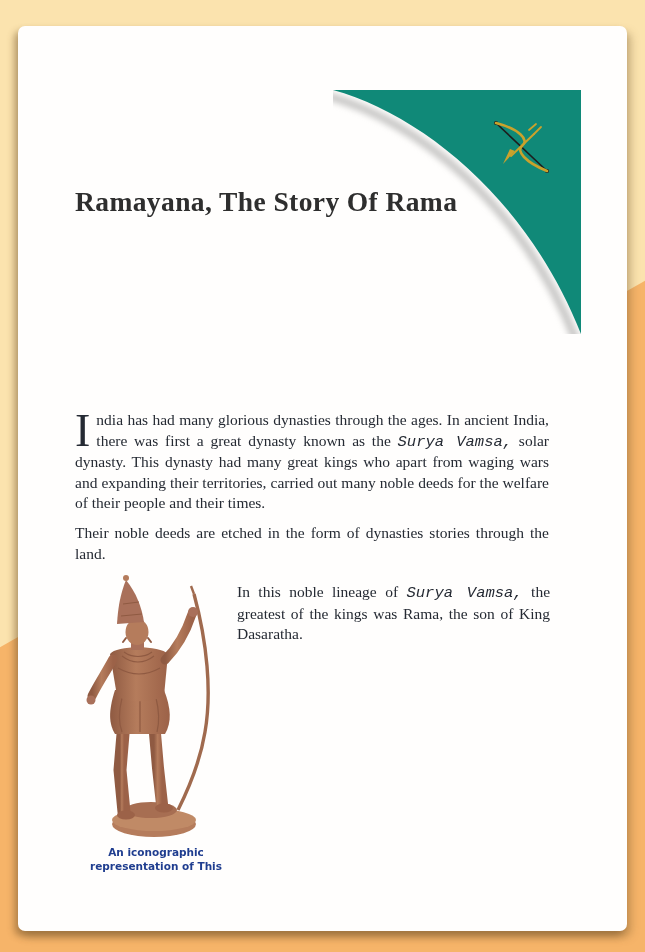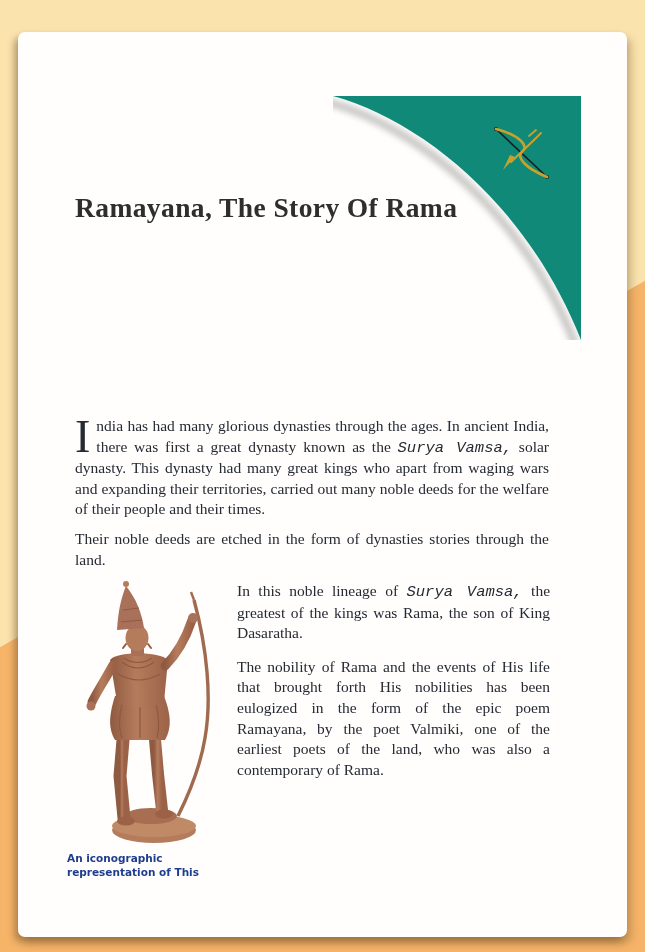--- a/index.html
+++ b/index.html
@@ -1,35 +1,35 @@
 <!DOCTYPE html>
 <html><head>
 <meta charset="utf-8">
 <style>
   html,body{margin:0;padding:0;background:#fbe3ae;}
   .canvas{position:relative;width:645px;height:952px;overflow:hidden;
           background:#fbe3ae;font-family:"Liberation Serif",serif;}
   .bg-orange{position:absolute;inset:0;background:#f6b469;
              clip-path:polygon(0 68%,100% 29.5%,100% 100%,0 100%);}
-  .sheet{position:absolute;left:18px;top:32px;width:609px;height:905px;
+  .sheet{position:absolute;left:18px;top:26px;width:609px;height:905px;
          background:#fffefd;border-radius:7px;
          box-shadow:-4px 5px 7px rgba(110,80,40,.45),4px 6px 8px rgba(110,80,40,.35);}
   .teal-corner{position:absolute;left:315px;top:64px;width:248px;height:244px;}
   .page-title{position:absolute;left:57px;top:142px;width:480px;
               font-size:27.5px;color:#2e2e2e;letter-spacing:.4px;white-space:nowrap;}
   .bodytext{font-size:15.5px;line-height:20.6px;color:#252a33;text-align:justify;}
   .bodytext p{margin:0 0 9px 0;}
   .flow-top{position:absolute;left:57px;top:384px;width:474px;}
   .dropcap{float:left;font-size:46px;line-height:37px;padding:2px 6px 0 0;color:#252a33;}
-  .figure{position:absolute;left:49px;top:546px;width:178px;}
+  .figure{position:absolute;left:49px;top:546px;width:178px;text-align:center;}
   .figure svg{display:block;margin:0 auto;}
   .caption{margin-top:3px;font-family:"DejaVu Sans",sans-serif;font-weight:bold;
            font-size:10.5px;line-height:14px;color:#1f3d8f;}
   .col-right{position:absolute;left:219px;top:548px;width:313px;}
-  .col-right p{margin:1px 0 13px 0;}
+  .col-right p{margin:8px 0 13px 0;}
   em{font-style:italic;font-family:Liberation Mono, monospace;}
 </style>
 </head>
 <body>
 
 <div class="canvas">
   <div class="bg-orange"></div>
 
   <div class="sheet">
 
@@ -104,17 +104,16 @@
         <path d="M40,80 C48,86 60,86 68,80 M38,84 C48,92 60,92 70,84" stroke="#8f5a42" stroke-width="1.1" fill="none"></path>
       </svg>
       <figcaption class="caption">
         <span>An iconographic</span><br>
         <span>representation of This</span>
       </figcaption>
     </figure>
 
     <div class="col-right bodytext">
       <p><span>In this noble lineage of </span><em>Surya Vamsa,</em><span> the greatest of the kings was Rama, the son of King Dasaratha.</span></p>
-      <p>The nobility of Rama and the events of His life that brought forth His nobilities has been eulogized in the form of the epic poem Ramayana, by the poet Valmiki, one of the earliest poets of the land, who was also a contemporary of Rama.</p>
     </div>
 
   </div>
 </div>
 
 </body></html>

